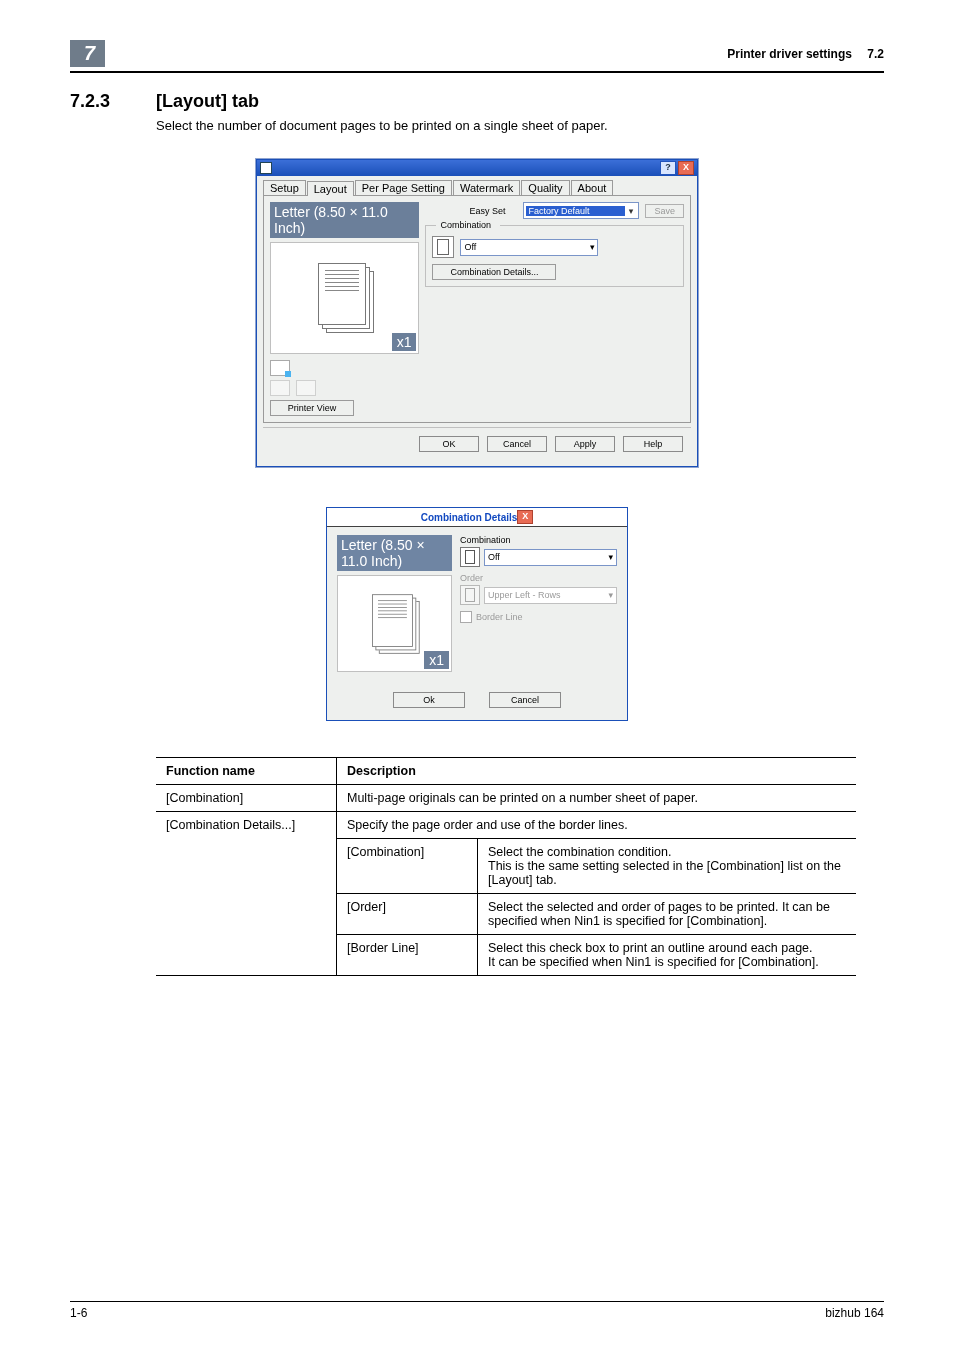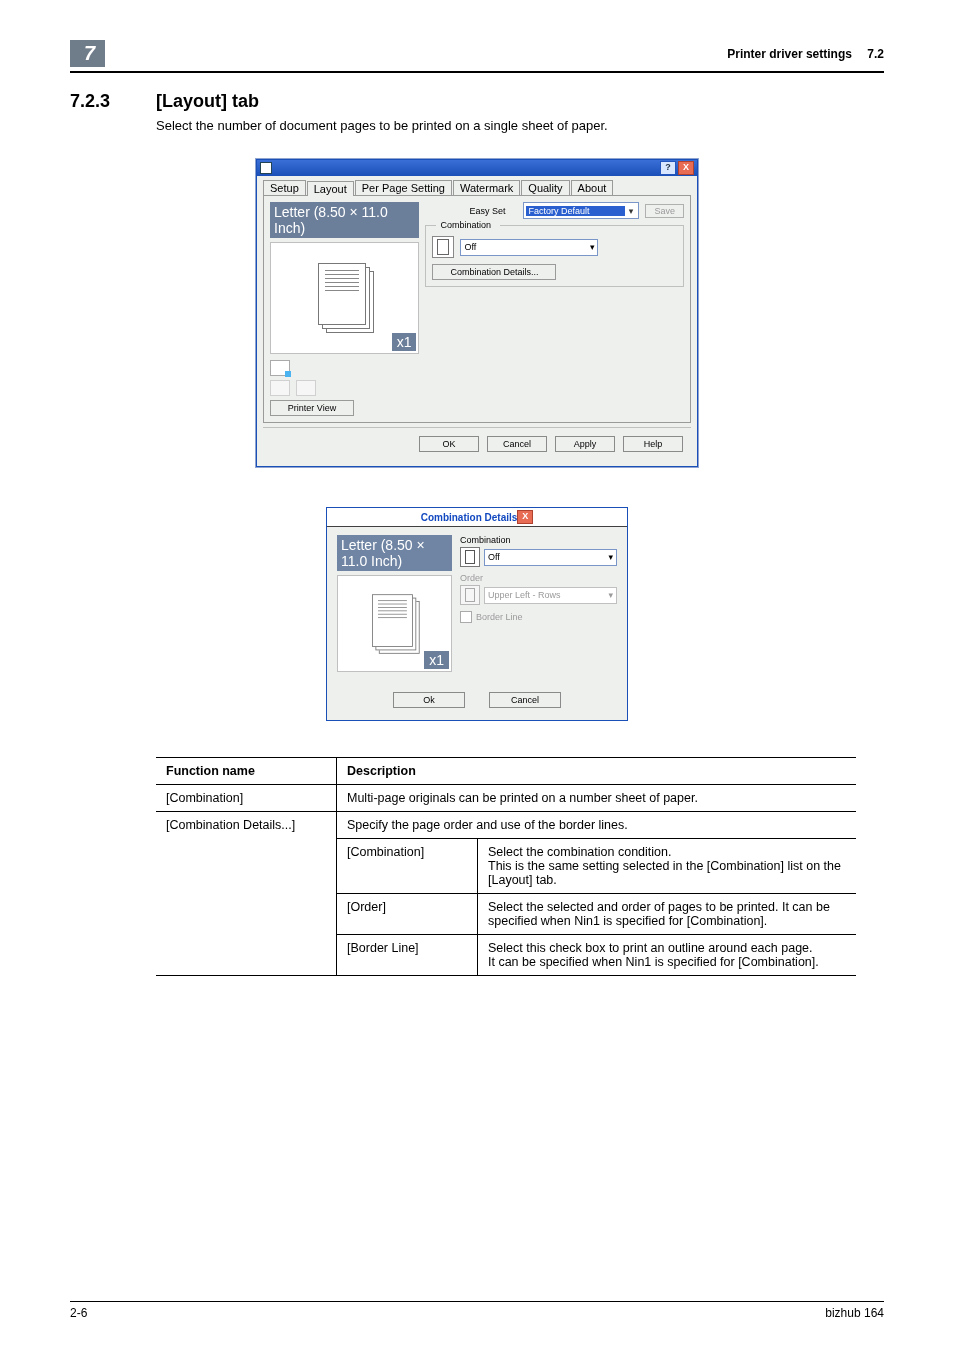--- a/index.html
+++ b/index.html
@@ -437,15 +437,15 @@
       <td>[Border Line]</td>
       <td style="white-space:pre-line;">Select this check box to print an outline around each page.
 It can be specified when Nin1 is specified for [Combination].</td>
     </tr>
   </tbody>
     </table>
 
 </div>
 
 <div class="footer">
-  <div>2-6</div>
+  <div>1-6</div>
   <div>bizhub 164</div>
 </div>
 
 </body></html>

